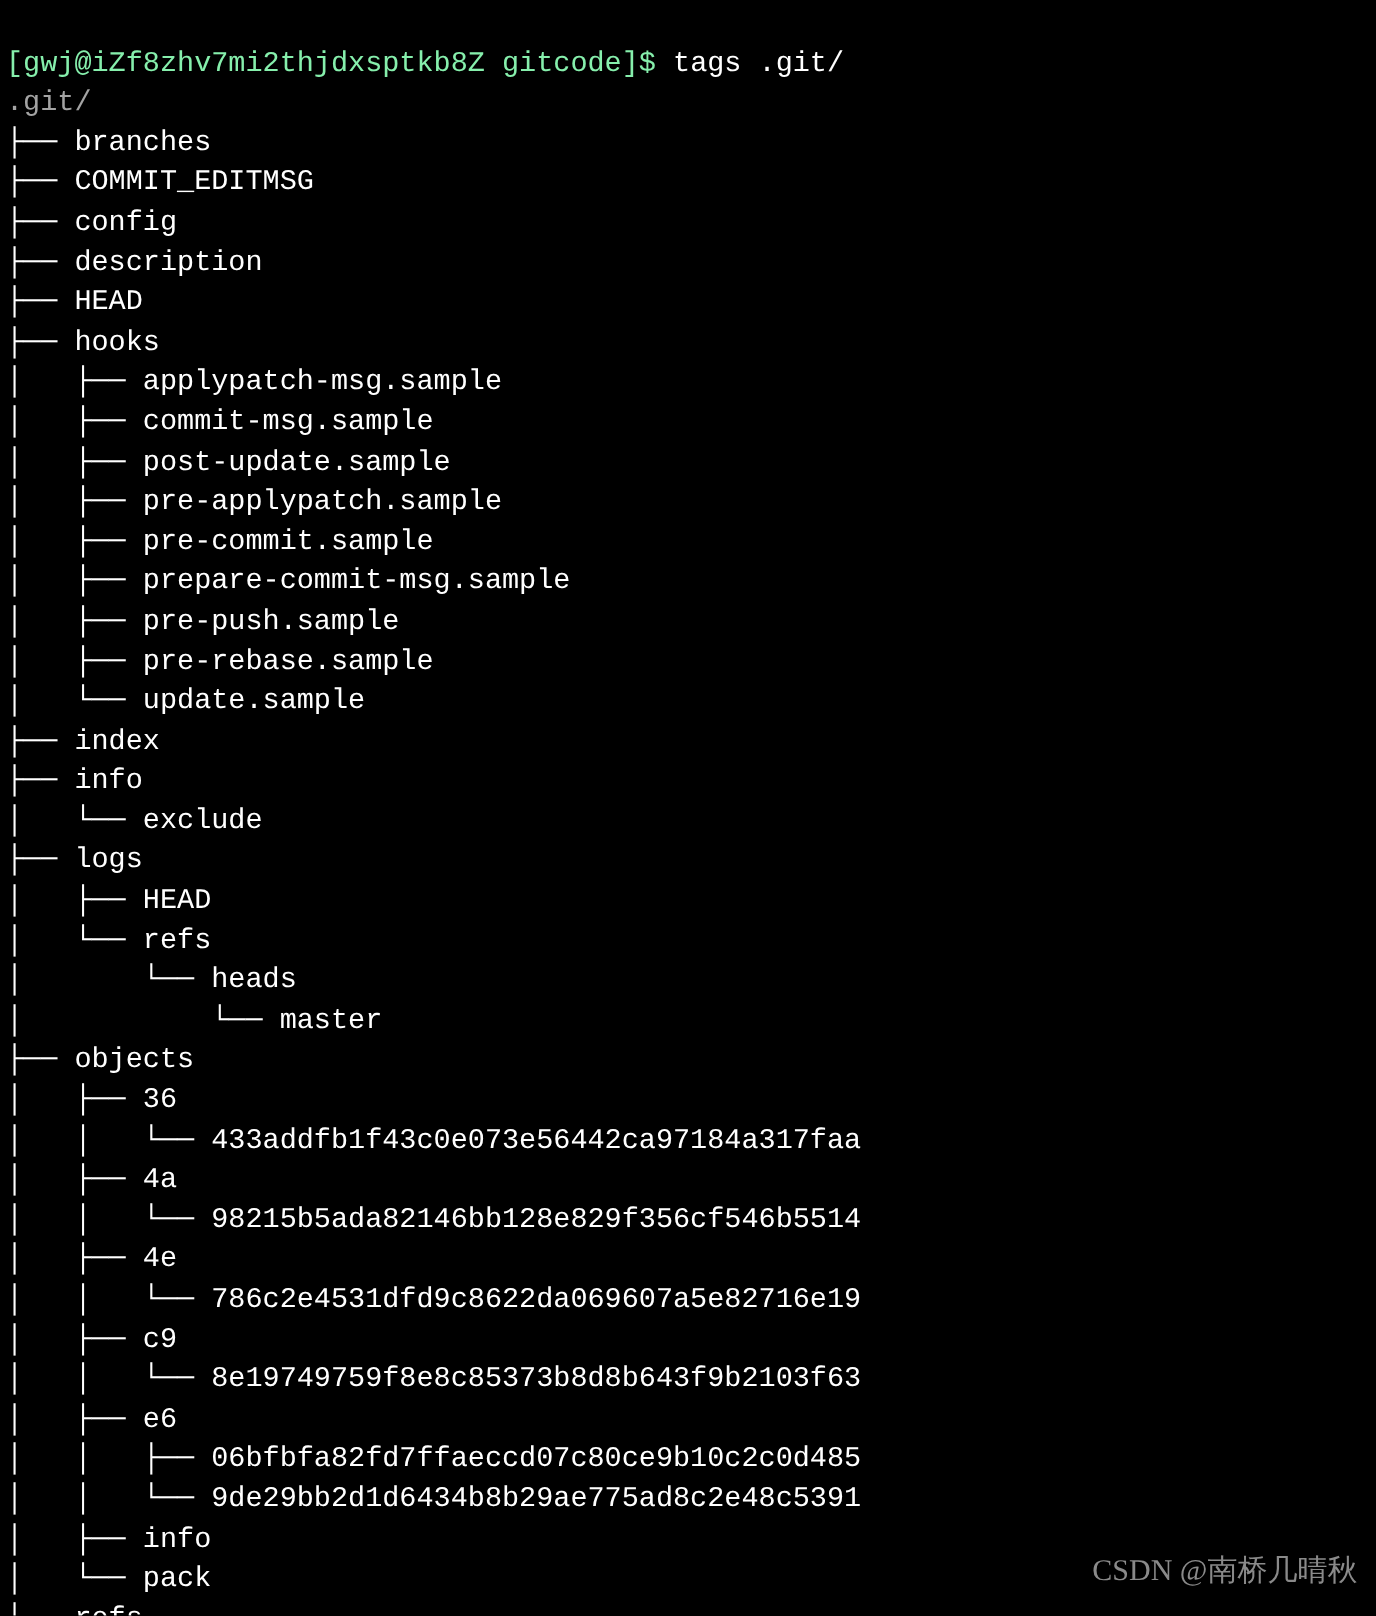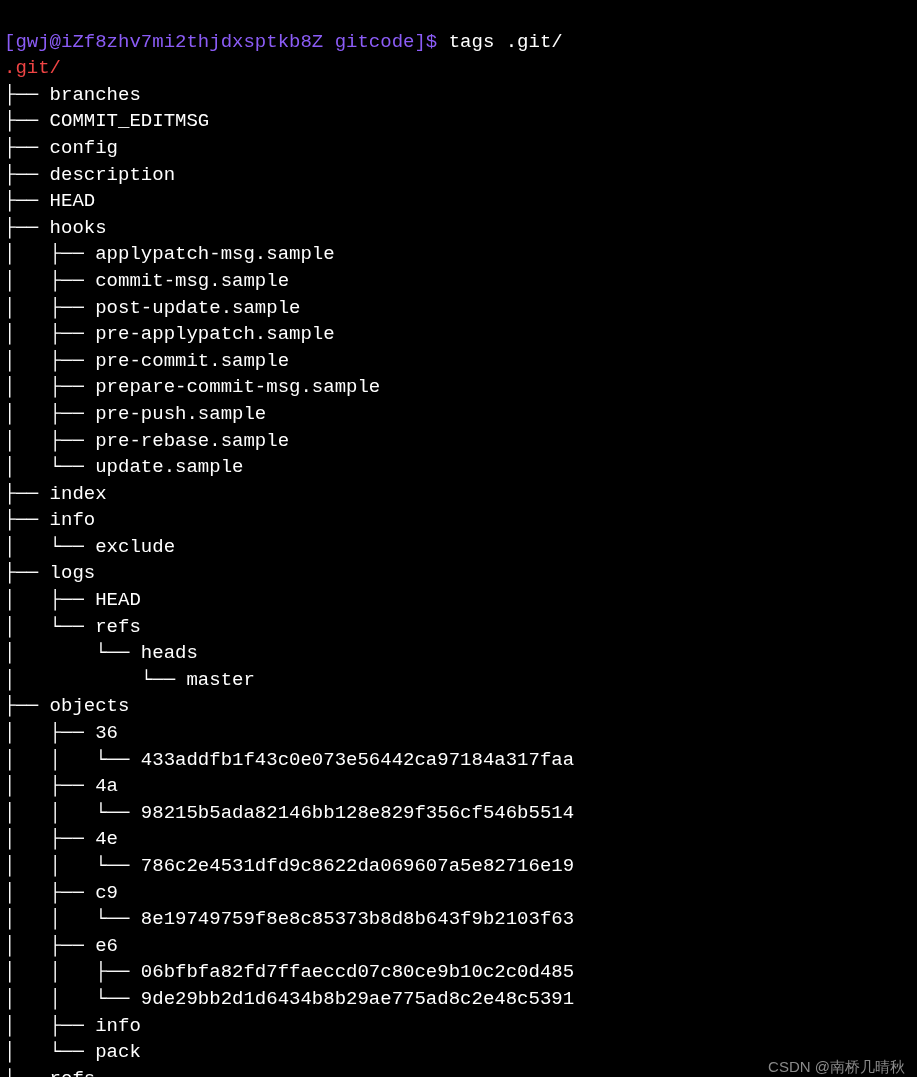--- a/index.html
+++ b/index.html
@@ -17,36 +17,36 @@
       width: 917px;
       height: 1077px;
       position: relative;
       overflow: hidden;
     }
     .terminal {
       white-space: pre;
       font-weight: 500;
     }
     .prompt-user {
-      color: #8b5cf6;
+      color: #86efac;
       text-align: right;
     }
     .command {
       color: #ffffff;
     }
     .tree-line {
-      color: #ef4444;
+      color: #a3a3a3;
     }
     .watermark {
       position: absolute;
-      bottom: 0;
+      bottom: 16px;
       right: 12px;
       color: #8a8a8a;
-      font-size: 15px;
-      font-family: Liberation Sans, sans-serif;
+      font-size: 20px;
+      font-family: Liberation Serif, serif;
     }
   </style>
 </head>
 <body>
 
 <div class="terminal">
 <span class="prompt-user">[gwj@iZf8zhv7mi2thjdxsptkb8Z gitcode]$</span> <span class="command">tags .git/</span>
 <span class="tree-line">.git/</span>
 <div id="tree-container">├── branches
 ├── COMMIT_EDITMSG

